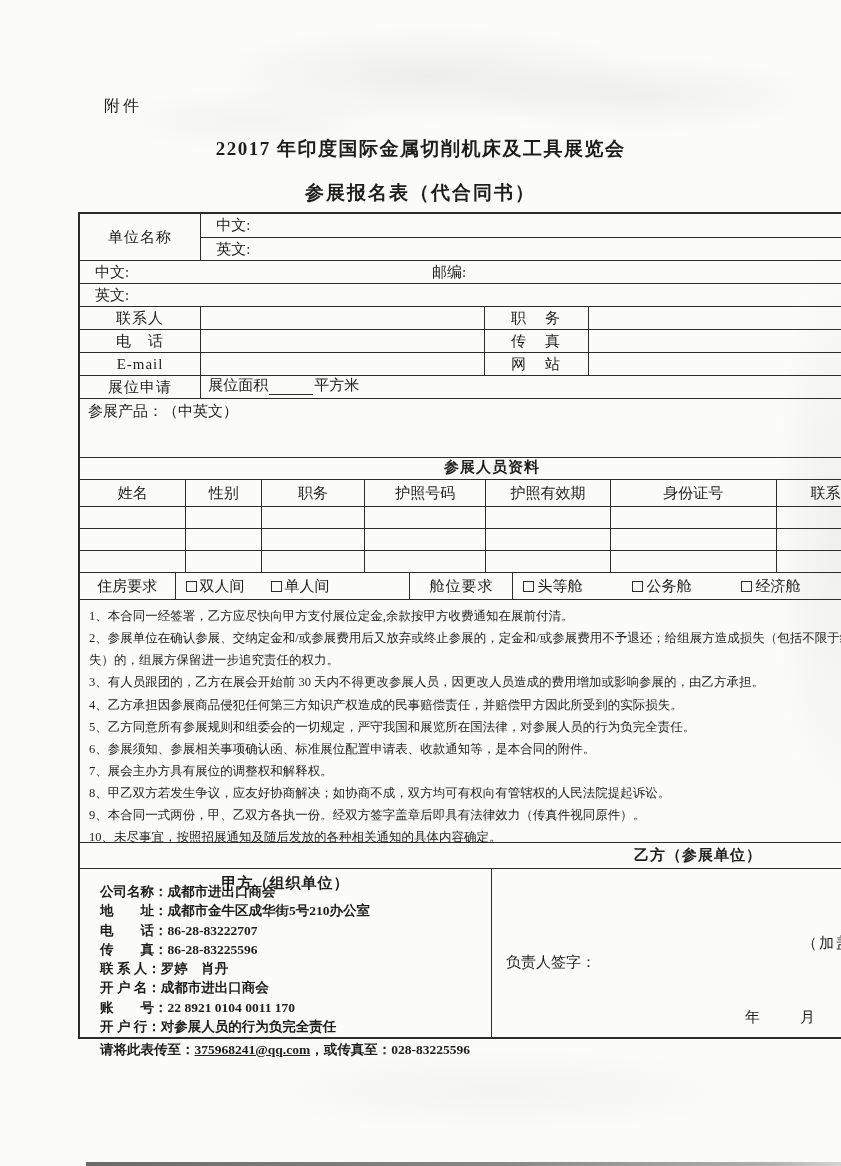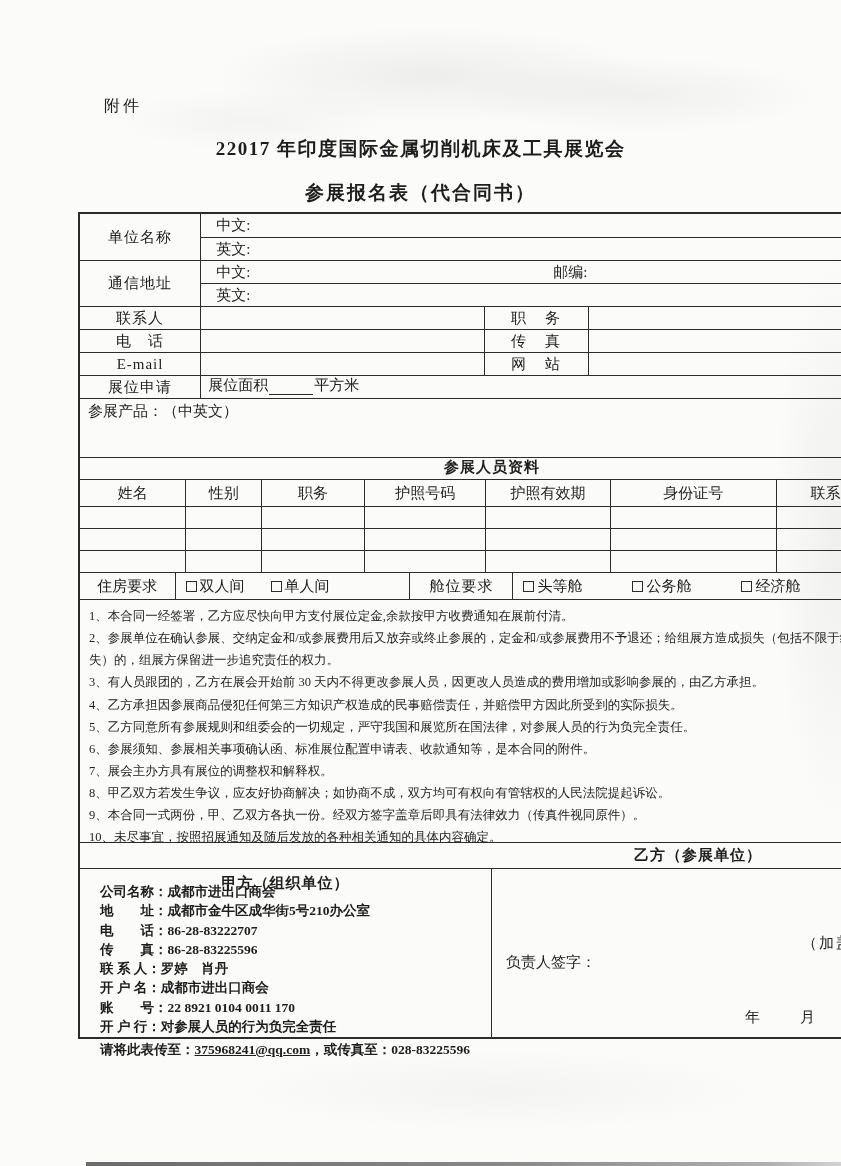--- a/index.html
+++ b/index.html
@@ -109,21 +109,20 @@
           <span></span>
         </div>
         <div class="srow">
           <span>英文:</span>
           <span></span>
         </div>
       </div>
     </div>
 
     <div class="trow" style="height:46px">
-      <div class="lab">通信地址</div>
       <div class="stack">
         <div class="srow">
           <span>中文:</span>
           <span></span>
           <span class="postal">
             <span>邮编:</span>
             <span></span>
           </span>
         </div>
         <div class="srow">

